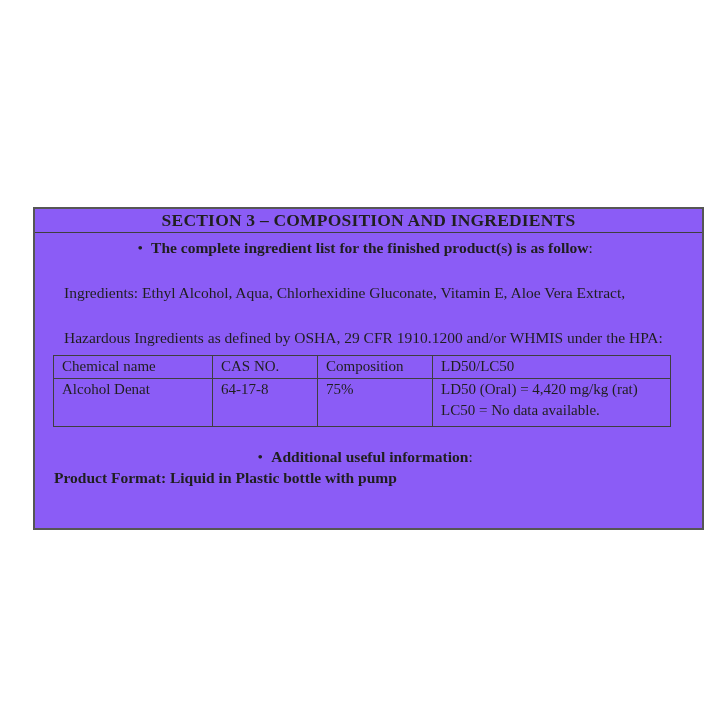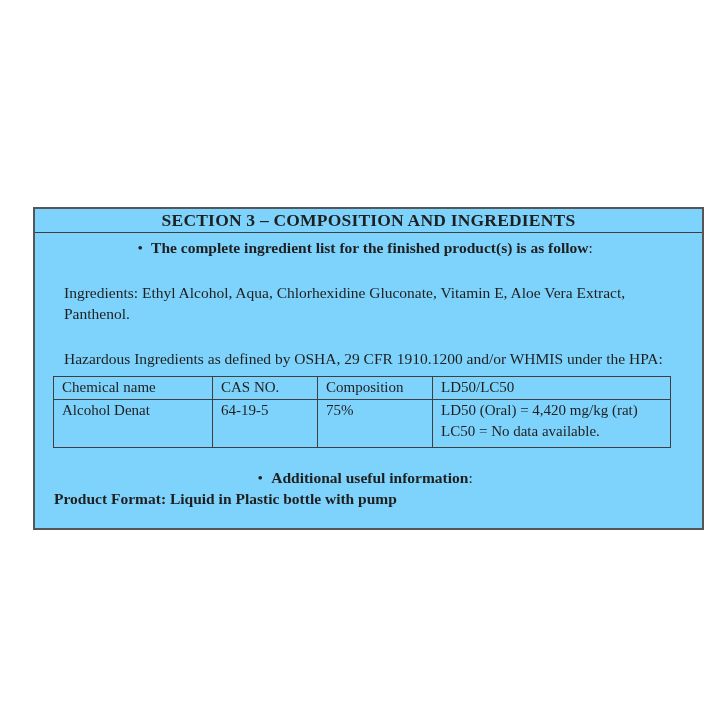--- a/index.html
+++ b/index.html
@@ -16,21 +16,21 @@
     overflow: hidden;
   }
   .section-box {
     position: absolute;
     left: 33px;
     top: 207px;
     width: 671px;
     height: 323px;
     box-sizing: border-box;
     border: 2px solid #565656;
-    background: #7dd3fc;
+    background: #8b5cf6;
   }
   .title-row {
     border-bottom: 1px solid #3f3f3f;
     text-align: center;
     font-weight: bold;
     font-size: 17.5px;
     line-height: 21px;
     padding: 1px 0 1px 0;
     letter-spacing: 0.2px;
   }
@@ -106,42 +106,41 @@
   <div class="title-row">SECTION 3 – COMPOSITION AND INGREDIENTS</div>
 
   <div class="content">
 
     <div class="bullet-line">
       <span class="bullet-glyph">•</span><span>The complete ingredient list for the finished product(s) is as follow</span><span class="colon">:</span>
     </div>
 
     <div class="para ingredients-para">
       <div>Ingredients: Ethyl Alcohol, Aqua, Chlorhexidine Gluconate, Vitamin E, Aloe Vera Extract,</div>
-      <div>Panthenol.</div>
     </div>
 
     <div class="para hazard-line">Hazardous Ingredients as defined by OSHA, 29 CFR 1910.1200 and/or WHMIS under the HPA:</div>
 
     <table class="hazard-table">
       <colgroup>
         <col class="c1">
           <col class="c2">
           <col class="c3">
           <col class="c4">
       </colgroup>
       <tbody>
           <tr>
         <th>Chemical name</th>
         <th>CAS NO.</th>
         <th>Composition</th>
         <th>LD50/LC50</th>
       </tr>
       <tr class="data-row">
         <td>Alcohol Denat</td>
-        <td>64-19-5</td>
+        <td>64-17-8</td>
         <td class="center">75%</td>
         <td>
           <div>LD50 (Oral) = 4,420 mg/kg (rat)</div>
           <div>LC50 = No data available.</div>
         </td>
       </tr>
     </tbody>
       </table>
 
     <div class="bullet-line additional-bullet">

